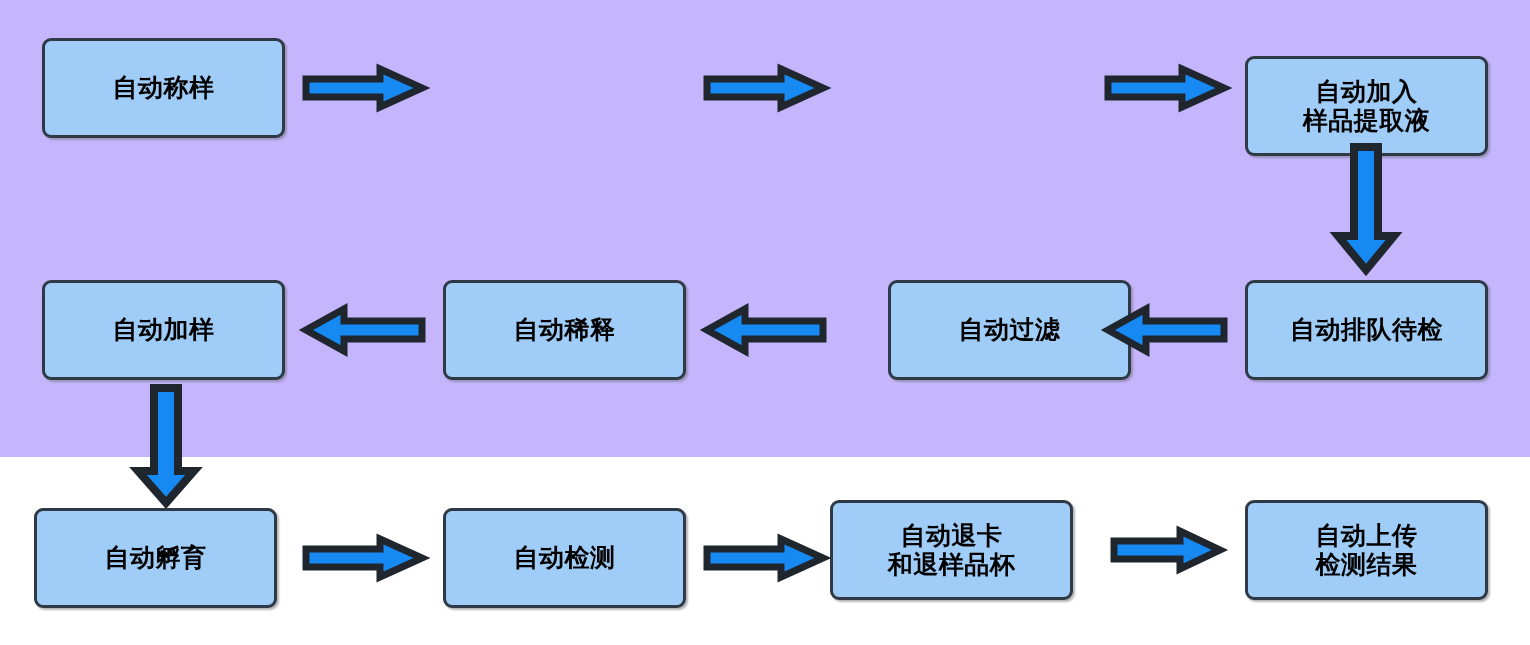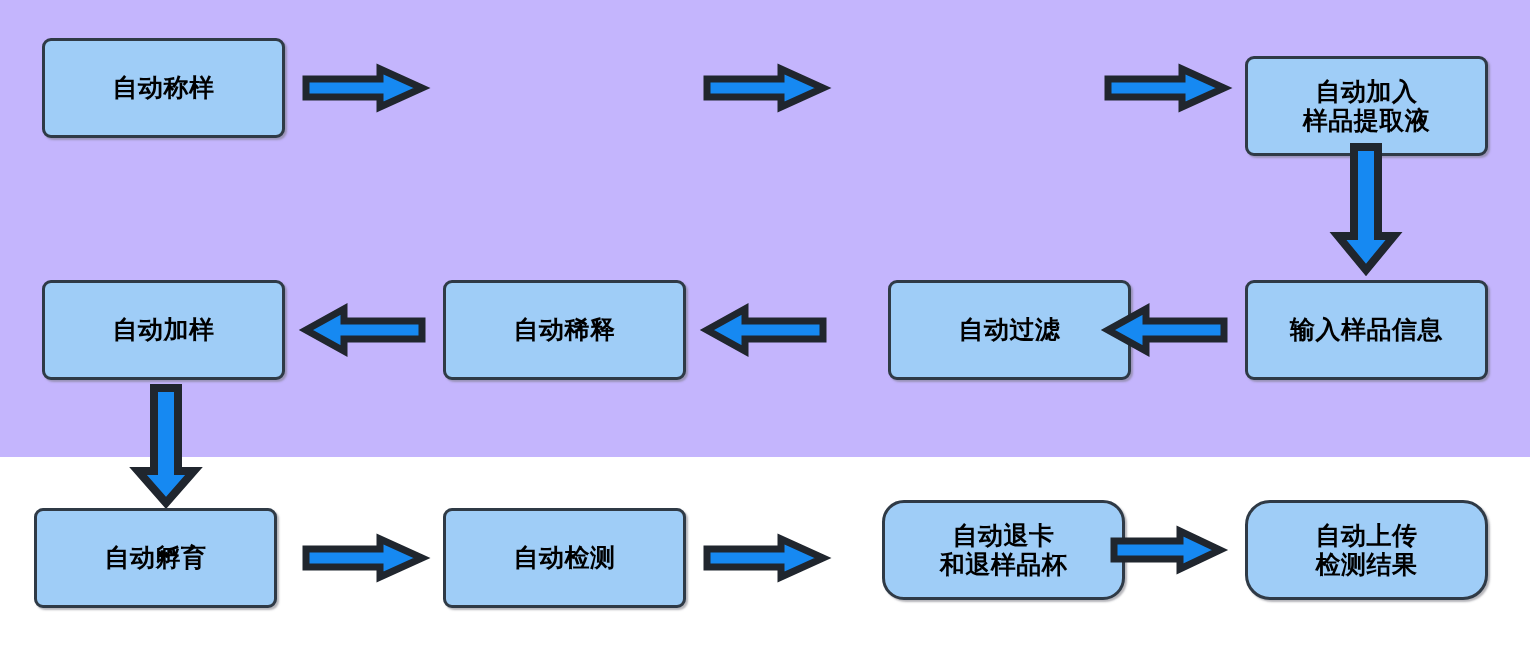--- a/index.html
+++ b/index.html
@@ -129,21 +129,21 @@
     <span class="label">自动过滤</span>
   </div>
 
   <div class="arrow horiz" style="left:1102px; top:305px; width:126px; height:50px;">
     <svg viewBox="0 0 126 50" width="126" height="50" aria-hidden="true">
       <path d="M122 16 L44 16 L44 4 L6 25 L44 46 L44 34 L122 34 Z"></path>
     </svg>
   </div>
 
   <div class="node" style="left:1245px; top:280px; width:243px; height:100px;">
-    <span class="label">输入样品信息</span>
+    <span class="label">自动排队待检</span>
   </div>
 
   <div class="arrow vert" style="left:130px; top:383px; width:72px; height:126px;">
     <svg viewBox="0 0 72 126" width="72" height="126" aria-hidden="true">
       <path d="M24 5 L48 5 L48 88 L64 88 L36 120 L8 88 L24 88 Z"></path>
     </svg>
   </div>
 
   <div class="node" style="left:34px; top:508px; width:243px; height:100px;">
     <span class="label">自动孵育</span>
@@ -158,29 +158,29 @@
   <div class="node" style="left:443px; top:508px; width:243px; height:100px;align-items:center;">
     <span class="label">自动检测</span>
   </div>
 
   <div class="arrow horiz" style="left:703px; top:535px; width:124px; height:46px;">
     <svg viewBox="0 0 124 46" width="124" height="46" aria-hidden="true">
       <path d="M4 14 L78 14 L78 4 L120 23 L78 42 L78 32 L4 32 Z"></path>
     </svg>
   </div>
 
-  <div class="node" style="left:882px; top:500px; width:243px; height:100px;border-radius:22px;">
+  <div class="node" style="left:830px; top:500px; width:243px; height:100px;">
     <span class="label">自动退卡
 和退样品杯</span>
   </div>
 
   <div class="arrow horiz" style="left:1110px; top:527px; width:114px; height:46px;">
     <svg viewBox="0 0 114 46" width="114" height="46" aria-hidden="true">
       <path d="M4 14 L70 14 L70 4 L110 23 L70 42 L70 32 L4 32 Z"></path>
     </svg>
   </div>
 
-  <div class="node" style="left:1245px; top:500px; width:243px; height:100px;border-radius:25px;">
+  <div class="node" style="left:1245px; top:500px; width:243px; height:100px;">
     <span class="label">自动上传
 检测结果</span>
   </div>
 
 </div>
 
 </body></html>

